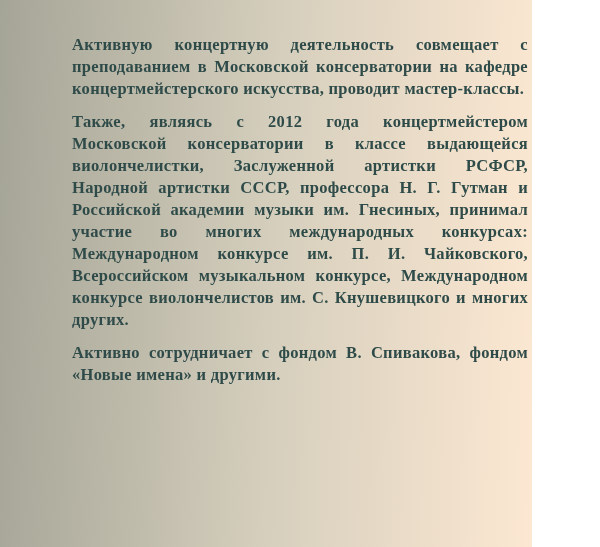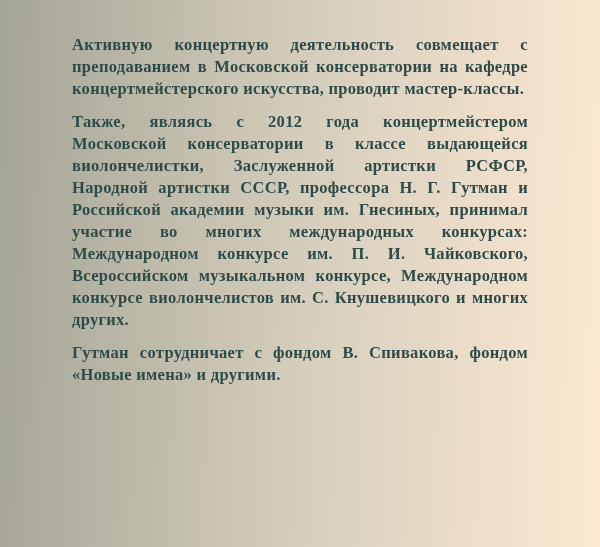--- a/index.html
+++ b/index.html
@@ -1,21 +1,21 @@
 <!DOCTYPE html>
 <html style="--grad-left: #a5a597; --grad-mid: #d6cfbd; --grad-right: #fce8d2; --text-color: #2f4b49;"><head>
 <meta charset="utf-8">
 <style>
   html, body {
     margin: 0;
     padding: 0;
   }
   .page {
     position: relative;
-    width: 600px;
+    width: 532px;
     height: 547px;
     overflow: hidden;
     background: linear-gradient(92deg,
       var(--grad-left, #a5a597) 0%,
       var(--grad-mid, #d6cfbd) 52%,
       var(--grad-right, #fce8d2) 100%);
     font-family: "Liberation Serif", "DejaVu Serif", serif;
   }
   .text-block {
     position: absolute;
@@ -33,15 +33,15 @@
     color: var(--text-color, #2f4b49);
   }
 </style>
 </head>
 <body>
 
 <div class="page">
   <div class="text-block">
     <p>Активную концертную деятельность совмещает с  преподаванием в Московской консерватории на кафедре концертмейстерского искусства, проводит мастер-классы.</p>
     <p>Также, являясь с 2012 года концертмейстером Московской консерватории в классе выдающейся виолончелистки, Заслуженной артистки РСФСР, Народной артистки СССР, профессора Н. Г. Гутман и Российской академии музыки им. Гнесиных, принимал участие во многих международных конкурсах: Международном конкурсе им. П. И. Чайковского, Всероссийском музыкальном конкурсе, Международном конкурсе виолончелистов им. С. Кнушевицкого и многих других.</p>
-    <p>Гутман сотрудничает с фондом В. Спивакова, фондом «Новые имена» и другими.</p>
+    <p>Активно сотрудничает с фондом В. Спивакова, фондом «Новые имена» и другими.</p>
   </div>
 </div>
 
 </body></html>

